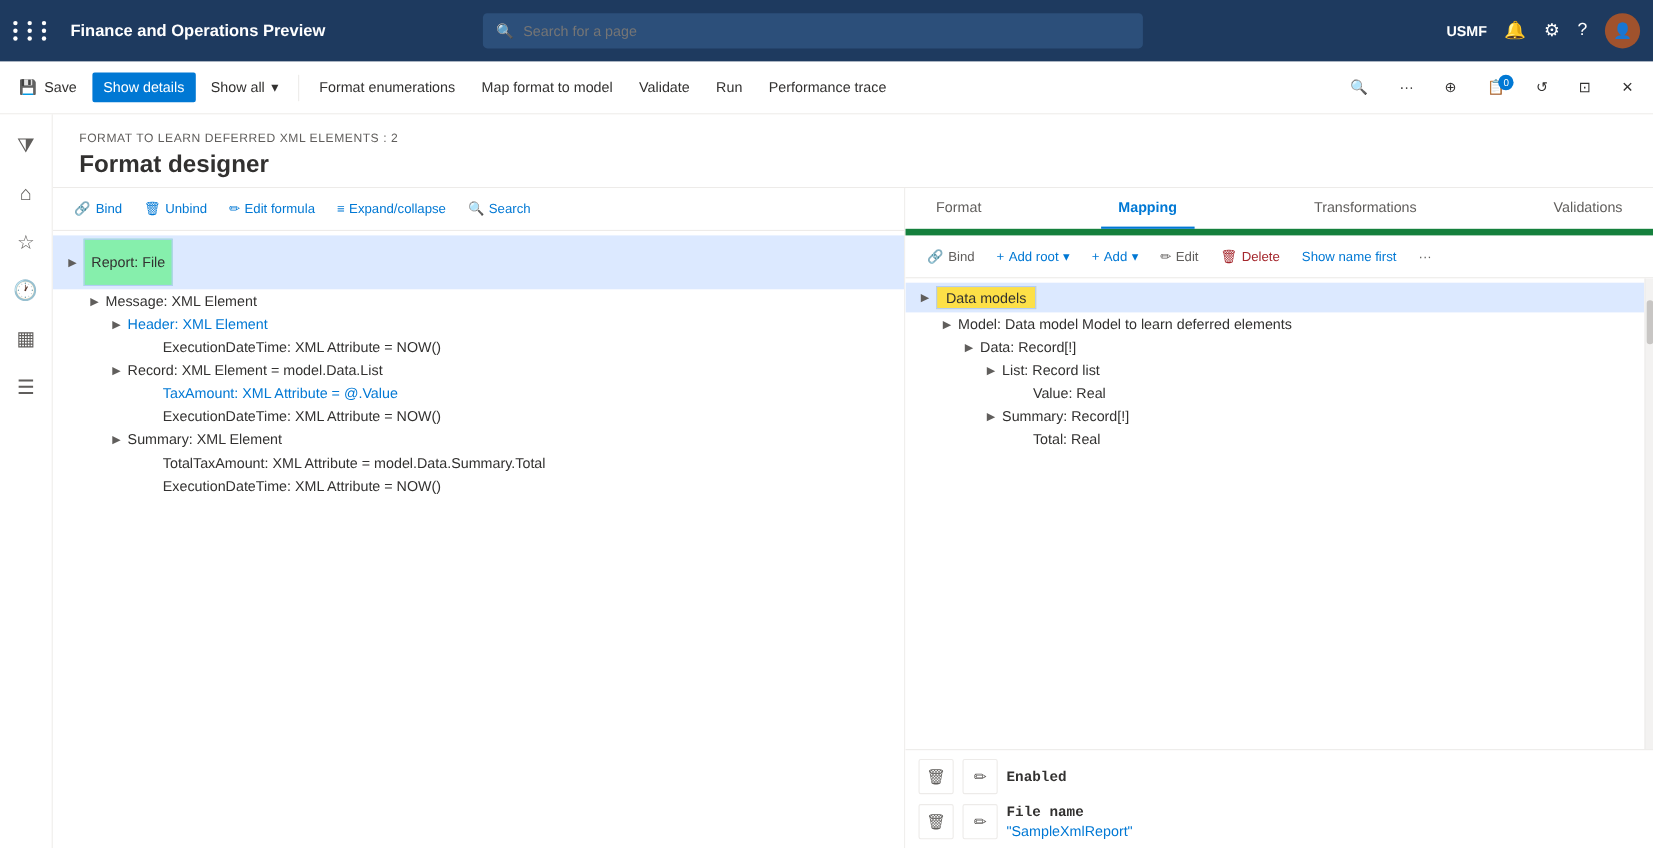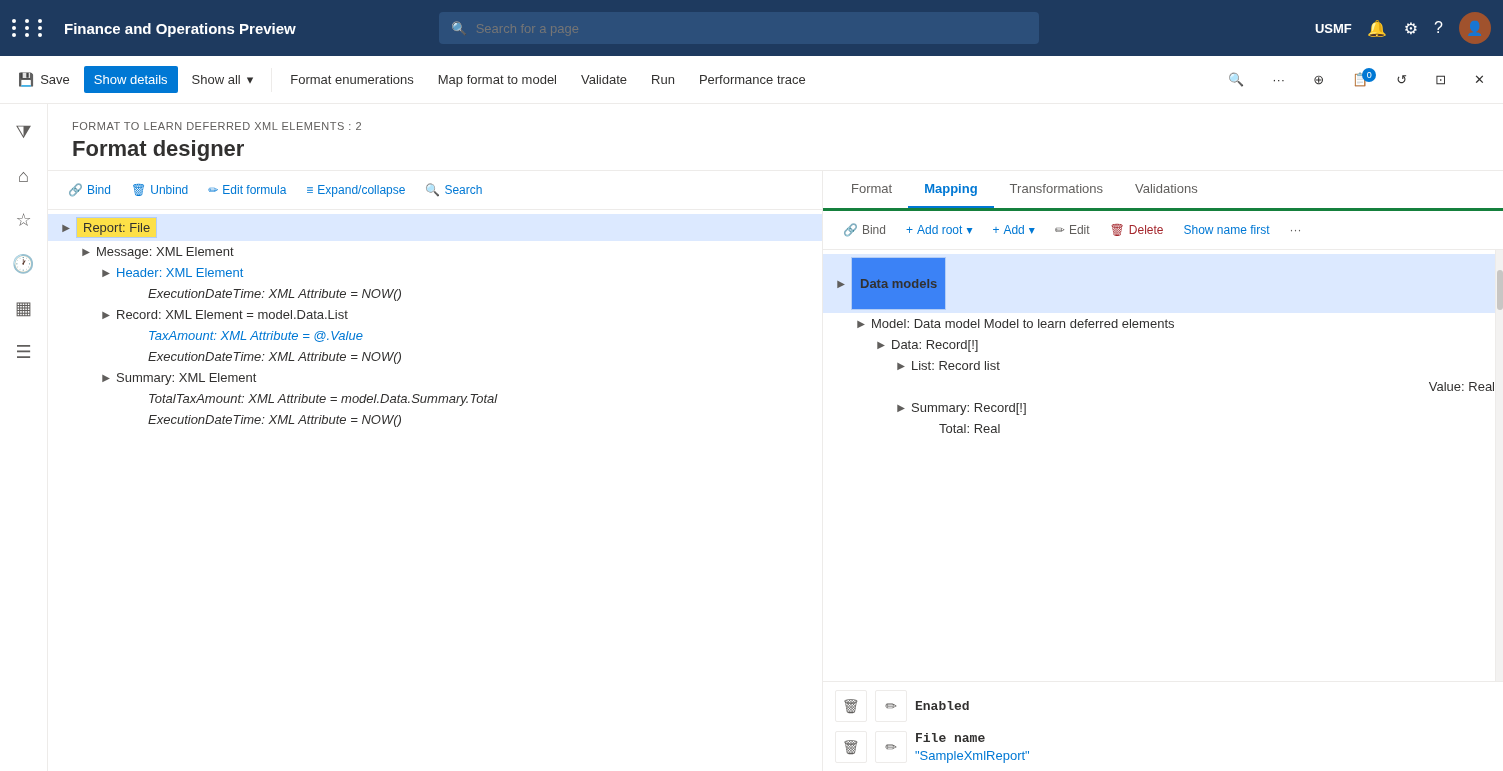--- a/index.html
+++ b/index.html
@@ -113,21 +113,21 @@
     .format-tree { flex: 1; overflow: auto; padding: 4px 0; }
     .tree-item { display: flex; align-items: center; padding: 3px 0; cursor: pointer; white-space: nowrap; font-size: 13px; }
     .tree-item.selected-blue { background: #dce9ff; }
     .toggle-icon { width: 20px; text-align: center; font-size: 10px; color: #605e5c; flex-shrink: 0; }
     .tree-label { color: #323130; }
     .tree-label.blue { color: #0078d4; }
     .orange-bar { width: 3px; height: 20px; background: #d08000; margin-left: auto; margin-right: 2px; }
 
     
     .mapping-panel { width: 680px; display: flex; flex-direction: column; background: white; overflow: hidden; }
-    .mapping-tabs { display: flex; border-bottom: 3px solid #15803d; padding: 0 12px; flex-shrink: 0; }
+    .mapping-tabs { display: flex; border-bottom: 6px solid #15803d; padding: 0 12px; flex-shrink: 0; justify-content: space-between; }
     .mapping-tab { padding: 10px 16px; font-size: 13px; cursor: pointer; border-bottom: 2px solid transparent; color: #605e5c; }
     .mapping-tab.active { border-bottom-color: #0078d4; color: #0078d4; font-weight: 600; }
     .mapping-toolbar { display: flex; align-items: center; gap: 4px; padding: 8px 12px; border-bottom: 1px solid #edebe9; flex-shrink: 0; }
     .mapping-tool-btn { display: flex; align-items: center; gap: 4px; padding: 4px 8px; border: none; background: transparent; cursor: pointer; border-radius: 2px; font-size: 12px; color: #0078d4; white-space: nowrap; }
     .mapping-tool-btn.red { color: #a4262c; }
     .mapping-tool-btn.gray { color: #605e5c; }
     .mapping-content { flex: 1; overflow: auto; display: flex; }
     .mapping-tree { flex: 1; padding: 4px 0; overflow: auto; }
 
     .map-item { display: flex; align-items: center; padding: 3px 0; cursor: pointer; white-space: nowrap; font-size: 13px; }
@@ -142,21 +142,21 @@
     
     .bottom-section { border-top: 1px solid #edebe9; padding: 8px 12px; background: white; }
     .bottom-row { display: flex; align-items: center; gap: 8px; margin-bottom: 8px; }
     .bottom-icon-btn { width: 32px; height: 32px; border: 1px solid #edebe9; border-radius: 2px; display: flex; align-items: center; justify-content: center; cursor: pointer; color: #605e5c; font-size: 14px; }
     .bottom-label { font-size: 13px; color: #323130; font-weight: 600; font-family: Liberation Mono, monospace; }
     .bottom-value { font-size: 13px; color: #0078d4; margin-top: 2px; }
 
     .indent-1 { padding-left: 24px; }
     .indent-2 { padding-left: 44px; }
     .indent-3 { padding-left: 64px; }
-    .indent-4 { padding-left: 84px; font-style: italic; }
+    .indent-4 { padding-left: 84px; }
   </style>
 </head>
 <body>
 
 <div class="top-nav">
   <div class="top-nav-grid">
     <span></span>
       <span></span>
       <span></span>
     <span></span>
@@ -266,21 +266,21 @@
           <button class="format-tool-btn">
             <span>🔍</span>
             <span>Search</span>
           </button>
         </div>
 
         <div class="format-tree">
 
           <div class="tree-item selected-blue indent-1" style="padding-left:8px;">
             <span class="toggle-icon">▶</span>
-            <span class="tree-label" style="background:#fde047;padding:2px 6px;border:1px solid #b3cdf5;">Report: File</span>
+            <span class="tree-label" style="background:#86efac;padding:13px 6px;border:1px solid #b3cdf5;">Report: File</span>
           </div>
 
           <div class="tree-item indent-2" style="padding-left:28px;">
             <span class="toggle-icon">▶</span>
             <span class="tree-label">Message: XML Element</span>
           </div>
 
           <div class="tree-item indent-3" style="padding-left:48px;">
             <span class="toggle-icon">▶</span>
             <span class="tree-label blue">Header: XML Element</span>
@@ -369,39 +369,39 @@
             <span>Show name first</span>
           </button>
           <button class="mapping-tool-btn gray">···</button>
         </div>
 
         <div class="mapping-content">
           <div class="mapping-tree">
 
             <div class="map-item selected" style="padding-left:8px;">
               <span class="map-toggle">▶</span>
-              <span class="map-label" style="background:#3b82f6;padding:18px 8px;border:1px solid #b3cdf5;font-weight:bold;">Data models</span>
+              <span class="map-label" style="background:#fde047;padding:2px 8px;border:1px solid #b3cdf5;">Data models</span>
             </div>
 
             <div class="map-item" style="padding-left:28px;">
               <span class="map-toggle">▶</span>
               <span class="map-label">Model: Data model Model to learn deferred elements</span>
             </div>
 
             <div class="map-item" style="padding-left:48px;">
               <span class="map-toggle">▶</span>
               <span class="map-label">Data: Record[!]</span>
             </div>
 
             <div class="map-item" style="padding-left:68px;">
               <span class="map-toggle">▶</span>
               <span class="map-label">List: Record list</span>
             </div>
 
-            <div class="map-item" style="padding-left:96px;justify-content:flex-end;">
+            <div class="map-item" style="padding-left:96px;">
               <span class="map-toggle"></span>
               <span class="map-label">Value: Real</span>
             </div>
 
             <div class="map-item" style="padding-left:68px;">
               <span class="map-toggle">▶</span>
               <span class="map-label">Summary: Record[!]</span>
             </div>
 
             <div class="map-item" style="padding-left:96px;">

